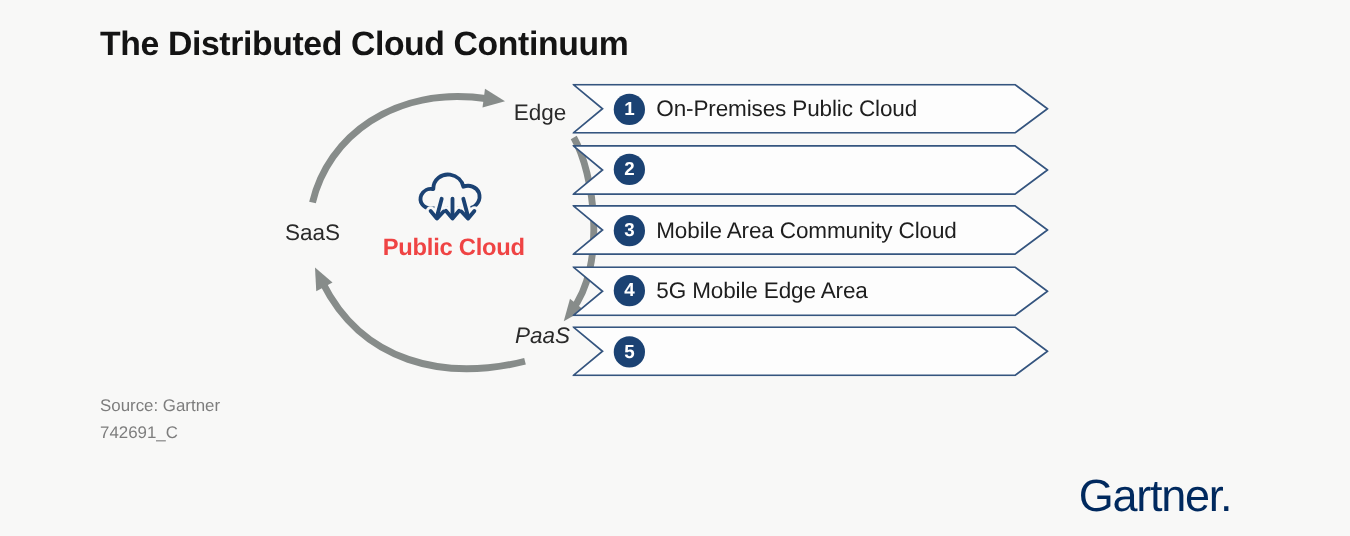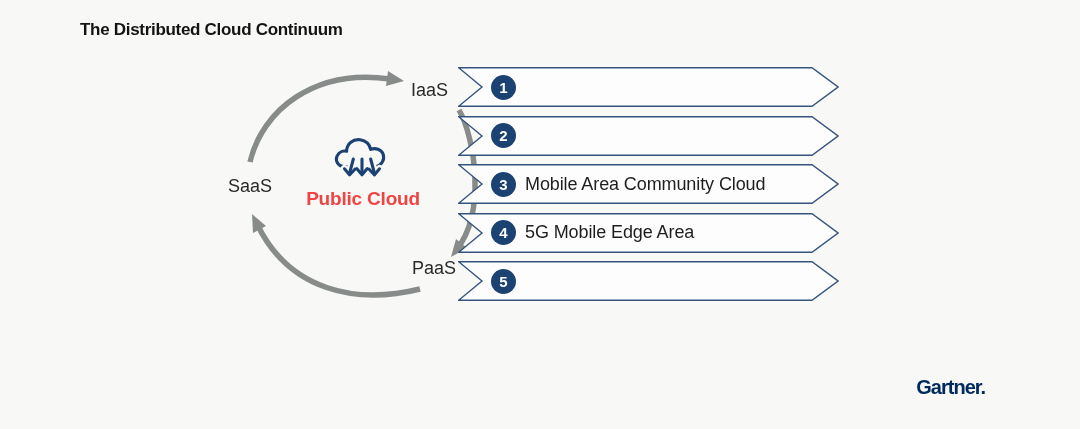--- a/index.html
+++ b/index.html
@@ -8,21 +8,21 @@
     --bg:#f8f8f7; --banner-fill:#fdfdfd;
   }
   html,body{margin:0;padding:0;}
   body{font-family:"Liberation Sans", sans-serif; background:#e9e9e9;}
   .canvas{
     position:relative; width:1080px; height:429px; overflow:hidden;
     background:var(--bg);
   }
   .title{
     position:absolute; left:80px; top:20px;
-    font-size:17px; font-weight:bold; letter-spacing:-0.3px;
+    font-size:27px; font-weight:bold; letter-spacing:-0.3px;
     color:#141414;
   }
   .arcs{position:absolute; left:0; top:0; width:1080px; height:429px;}
   .arcs path.arc{fill:none; stroke:var(--arrow-gray); stroke-width:5.5;}
   .arcs path.head{fill:var(--arrow-gray); stroke:none;}
   .cloud-icon{position:absolute; left:331px; top:134px; width:62px; height:50px;}
   .cloud-icon .ink{fill:none; stroke:var(--navy); stroke-width:3.2; stroke-linejoin:round; stroke-linecap:round;}
   .cloud-icon .casing{fill:none; stroke:var(--bg); stroke-width:8; stroke-linejoin:round; stroke-linecap:round;}
   .cycle-label{
     position:absolute; font-size:18px; color:#2a2a2a; white-space:nowrap;
@@ -45,21 +45,21 @@
   .banner-label{
     position:relative; margin-left:9px; font-size:18px; color:var(--text-dark);
     letter-spacing:-0.1px; white-space:nowrap;
   }
   .footer{
     position:absolute; left:80px; top:314px; font-size:13.5px; color:var(--muted);
     line-height:21px;
   }
   .brand-logo{
     position:absolute; right:95px; top:376px;
-    font-size:20px; font-weight:bold; letter-spacing:-1px; color:var(--brand-navy);
+    font-size:36px; font-weight:normal; letter-spacing:-1px; color:var(--brand-navy);
   }
 </style>
 </head>
 <body>
 
 <div class="canvas">
 
   <div class="title">The Distributed Cloud Continuum</div>
 
   <svg class="arcs" viewBox="0 0 1080 429">
@@ -87,28 +87,29 @@
       <path d="M 32 26 L 32 41"></path>
         <path d="M 26.5 36 L 32 42.5 L 37.5 36"></path>
       <path d="M 41 26 L 45 41"></path>
         <path d="M 39.4 36.6 L 45 42.5 L 50.2 36.2"></path>
     </g>
   </svg>
 
   <div class="center-label">Public Cloud</div>
 
   <div class="cycle-label" style="left:228px; top:176px;text-align:right;">SaaS</div>
-  <div class="cycle-label" style="left:411px; top:80px;">IaaS</div>
-  <div class="cycle-label" style="left:412px; top:258px;">PaaS</div>
+  <div class="cycle-label" style="left:411px; top:80px;">Edge</div>
+  <div class="cycle-label" style="left:412px; top:258px;font-style:italic;">PaaS</div>
 
   <div class="banner" style="top:67px">
     <svg class="banner-shape" viewBox="0 0 381 40">
       <polygon points="0.7,0.7 354,0.7 380,20 354,39.3 0.7,39.3 24,20"></polygon>
       </svg>
     <span class="num">1</span>
+    <span class="banner-label">On-Premises Public Cloud</span>
   </div>
   <div class="banner" style="top:115.5px">
     <svg class="banner-shape" viewBox="0 0 381 40">
       <polygon points="0.7,0.7 354,0.7 380,20 354,39.3 0.7,39.3 24,20"></polygon>
       </svg>
     <span class="num">2</span>
   </div>
   <div class="banner" style="top:164px">
     <svg class="banner-shape" viewBox="0 0 381 40">
       <polygon points="0.7,0.7 354,0.7 380,20 354,39.3 0.7,39.3 24,20"></polygon>
@@ -123,16 +124,20 @@
     <span class="num">4</span>
     <span class="banner-label">5G Mobile Edge Area</span>
   </div>
   <div class="banner" style="top:261px">
     <svg class="banner-shape" viewBox="0 0 381 40">
       <polygon points="0.7,0.7 354,0.7 380,20 354,39.3 0.7,39.3 24,20"></polygon>
       </svg>
     <span class="num">5</span>
   </div>
 
+  <div class="footer">
+    <div>Source: Gartner</div>
+    <div>742691_C</div>
+  </div>
 
   <div class="brand-logo">Gartner.</div>
 
 </div>
 
 </body></html>

